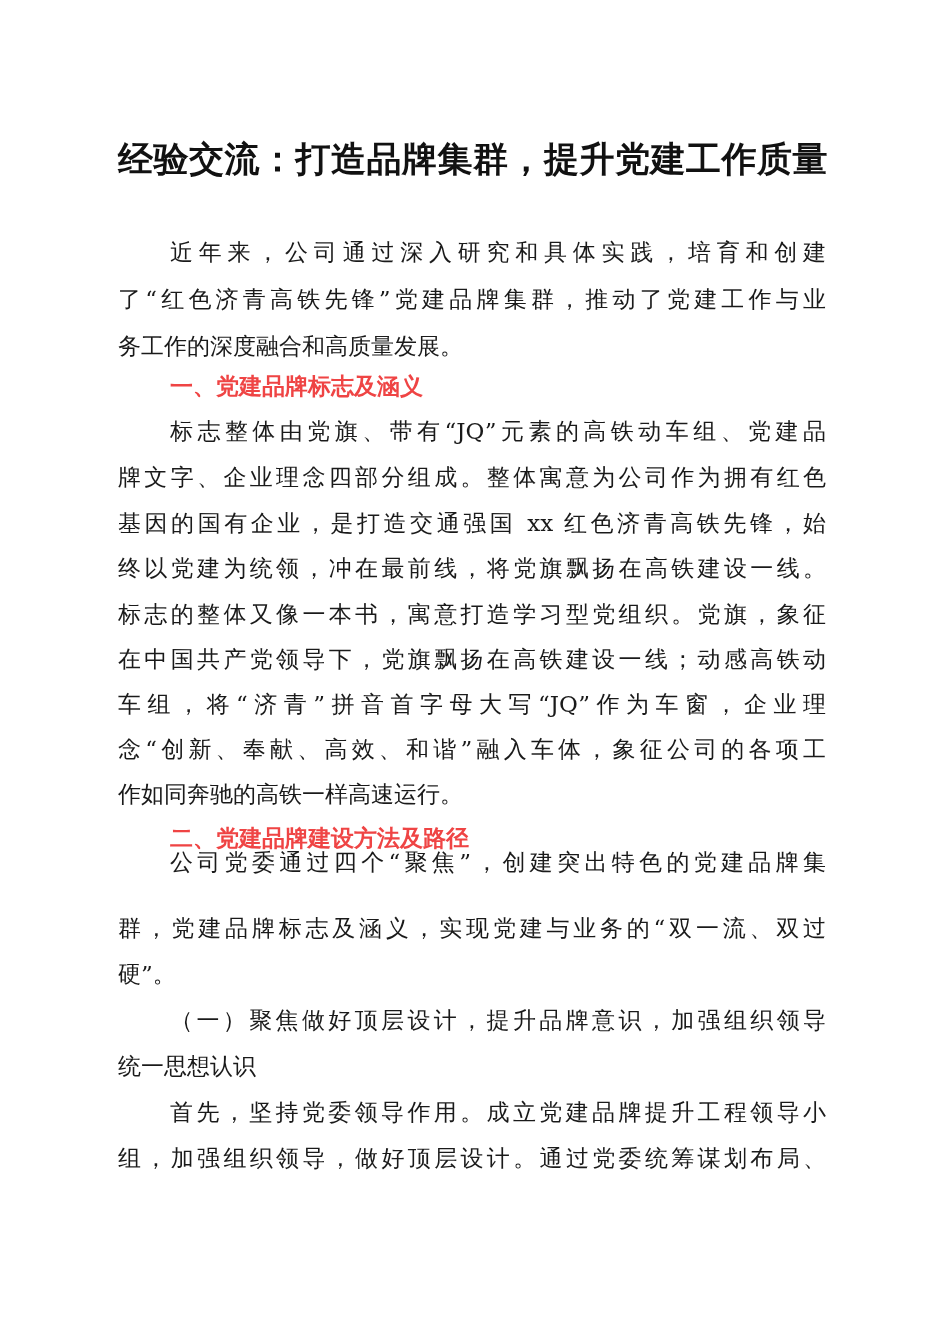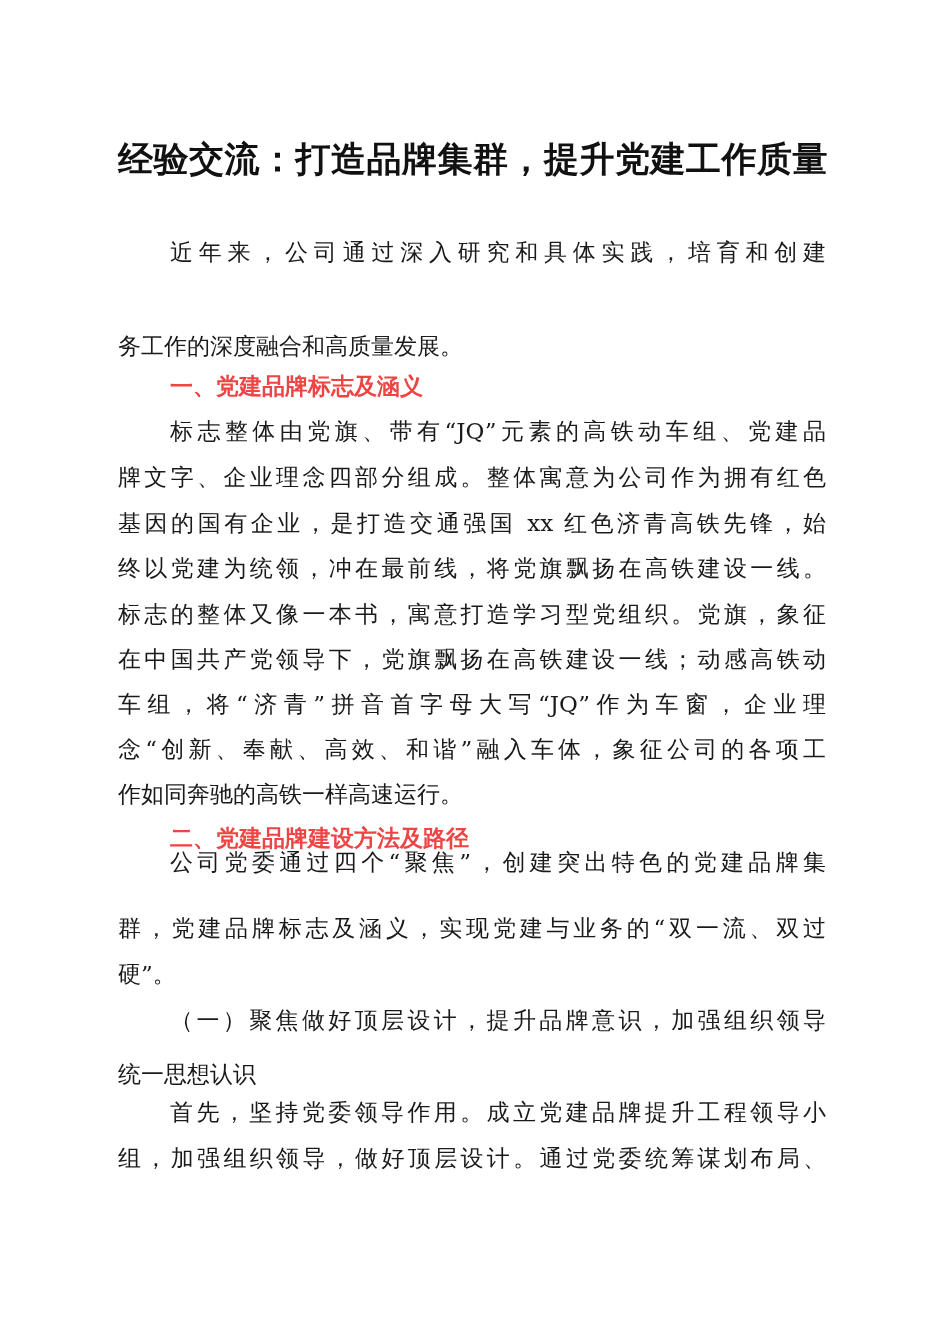--- a/index.html
+++ b/index.html
@@ -67,20 +67,21 @@
     }
   </style>
 </head>
 <body>
 
 <div class="page">
 
   <div class="title">经验交流：打造品牌集群，提升党建工作质量</div>
 
   <div class="line indent" style="top:232px;">近年来，公司通过深入研究和具体实践，培育和创建</div>
+  <div class="line" style="top:279px;">了“红色济青高铁先锋”党建品牌集群，推动了党建工作与业</div>
   <div class="line last" style="top:326px;">务工作的深度融合和高质量发展。</div>
 
   <div class="line indent heading" style="top:366px;">一、党建品牌标志及涵义</div>
 
   <div class="line" style="top:457px;">牌文字、企业理念四部分组成。整体寓意为公司作为拥有红色</div>
   <div class="line indent" style="top:411px;">标志整体由党旗、带有“JQ”元素的高铁动车组、党建品</div>
   <div class="line" style="top:503px;">基因的国有企业，是打造交通强国 xx 红色济青高铁先锋，始</div>
   <div class="line" style="top:548px;">终以党建为统领，冲在最前线，将党旗飘扬在高铁建设一线。</div>
   <div class="line" style="top:594px;">标志的整体又像一本书，寓意打造学习型党组织。党旗，象征</div>
   <div class="line" style="top:639px;">在中国共产党领导下，党旗飘扬在高铁建设一线；动感高铁动</div>
@@ -88,18 +89,18 @@
   <div class="line" style="top:729px;">念“创新、奉献、高效、和谐”融入车体，象征公司的各项工</div>
   <div class="line last" style="top:774px;">作如同奔驰的高铁一样高速运行。</div>
 
   <div class="line indent heading" style="top:818px;">二、党建品牌建设方法及路径</div>
 
   <div class="line indent" style="top:842px;">公司党委通过四个“聚焦”，创建突出特色的党建品牌集</div>
   <div class="line" style="top:908px;">群，党建品牌标志及涵义，实现党建与业务的“双一流、双过</div>
   <div class="line last" style="top:954px;">硬”。</div>
 
   <div class="line sub-indent" style="top:1000px;">（一）聚焦做好顶层设计，提升品牌意识，加强组织领导</div>
-  <div class="line last" style="top:1046px;margin-top:8px;">统一思想认识</div>
+  <div class="line last" style="top:1046px;">统一思想认识</div>
 
   <div class="line indent" style="top:1092px;">首先，坚持党委领导作用。成立党建品牌提升工程领导小</div>
   <div class="line" style="top:1138px;">组，加强组织领导，做好顶层设计。通过党委统筹谋划布局、</div>
 
 </div>
 
 </body></html>

